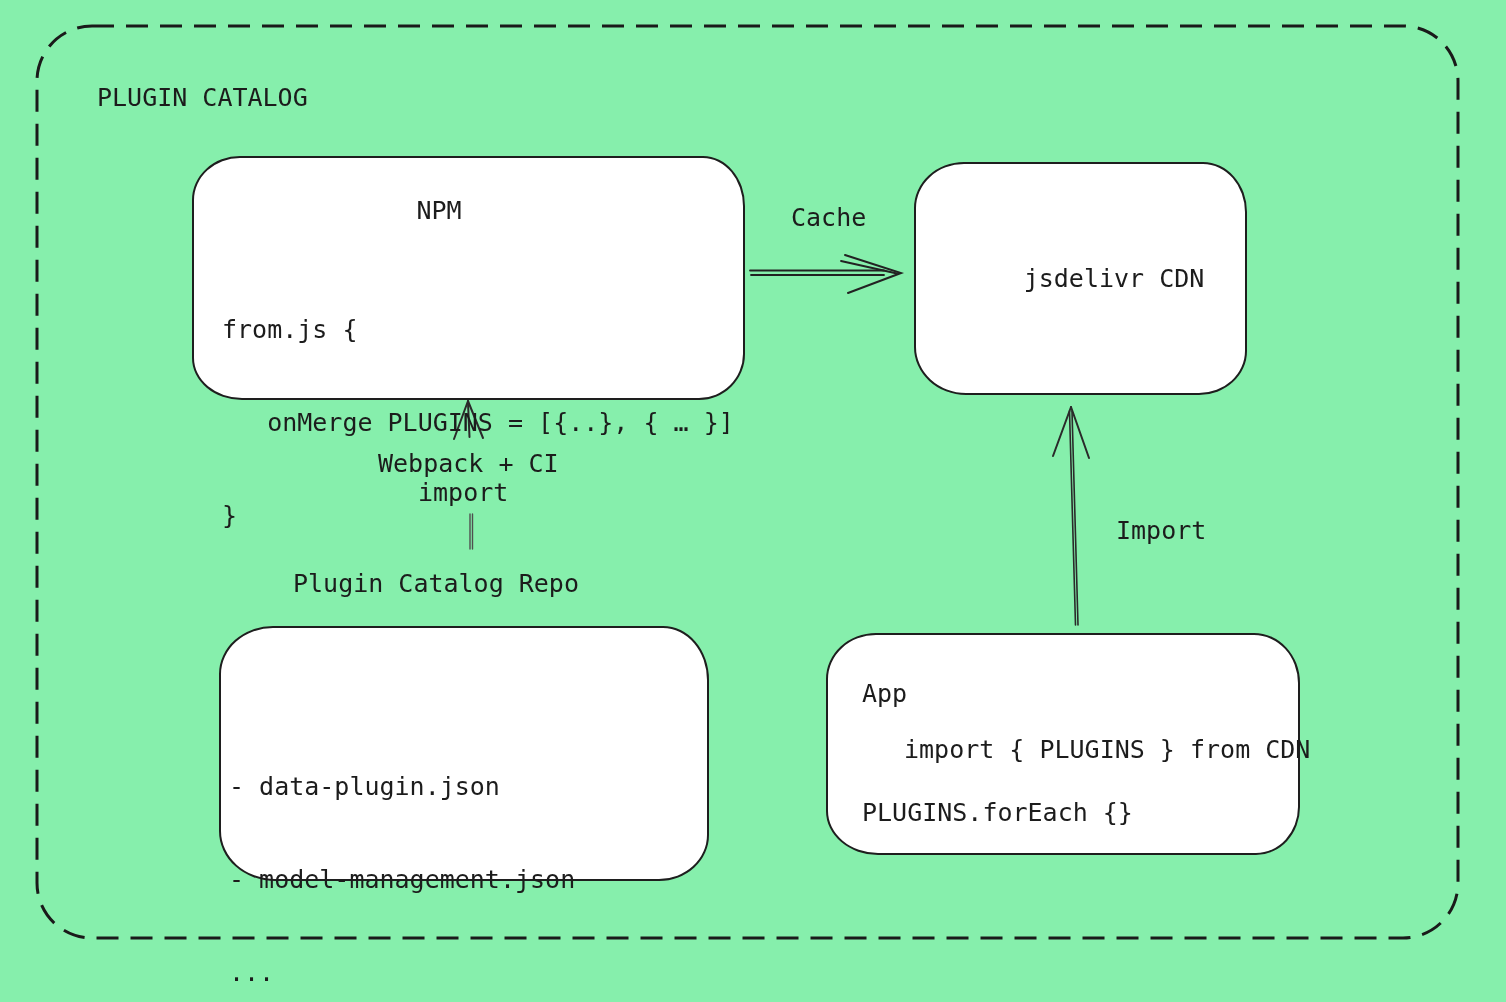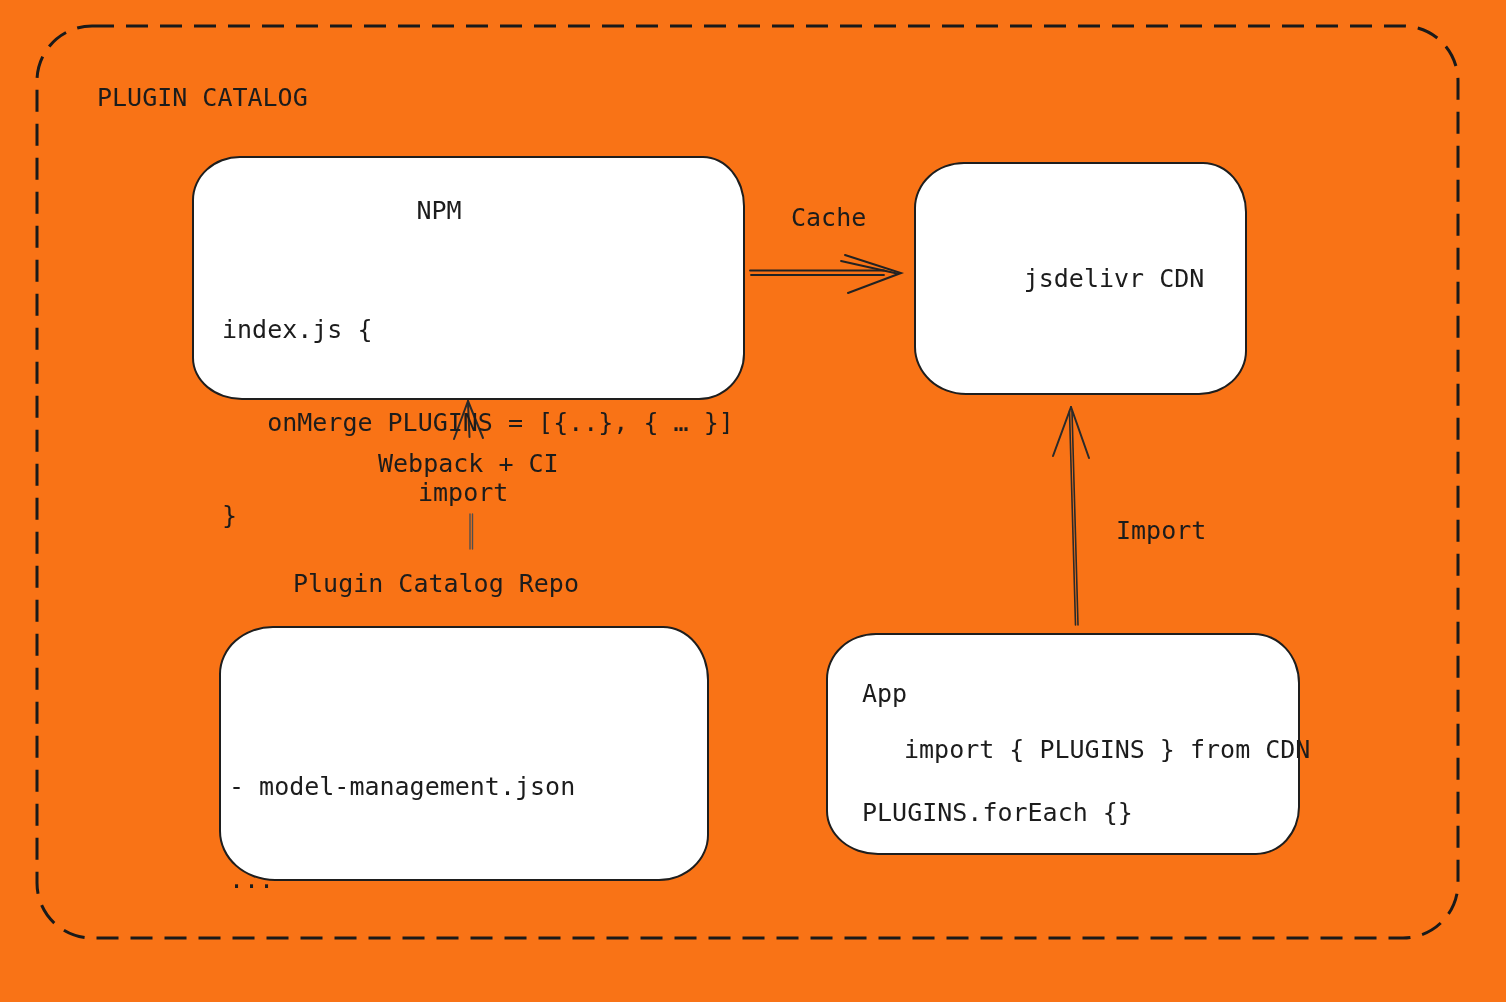--- a/index.html
+++ b/index.html
@@ -1,19 +1,19 @@
 <!DOCTYPE html>
 <html><head>
 <meta charset="utf-8">
 <style>
   html,body { margin:0; padding:0; background:#ffffff; }
   #canvas {
     position:relative;
     width:1506px; height:1002px;
-    background:#f97316;
+    background:#86efac;
     font-family:"DejaVu Sans Mono","Liberation Mono",monospace;
     color:#1c1c1c;
     overflow:hidden;
   }
   .txt {
     position:absolute;
     font-size:25px;
     line-height:1.2;
     white-space:pre;
     color:#1c1c1c;
@@ -81,36 +81,37 @@
       <path d="M1071 407 L1053 456" stroke-width="2"></path>
       <path d="M1071 407 L1089 458" stroke-width="2"></path>
     </g>
   </svg>
 
   <div class="txt" id="page-title">PLUGIN CATALOG</div>
 
   <div class="box" id="npm-box"></div>
   <div class="txt" id="npm-title">NPM</div>
   <div class="txt code-block" id="npm-code">
-    <div class="line">index.js {</div>
+    <div class="line">from.js {</div>
     <div class="line">   onMerge PLUGINS = [{..}, { … }]</div>
     <div class="line">}</div>
   </div>
 
   <div class="txt" id="cache-label">Cache</div>
 
   <div class="box" id="cdn-box"></div>
   <div class="txt" id="cdn-label">jsdelivr CDN</div>
 
   <div class="txt" id="build-label-1">Webpack + CI</div>
   <div class="txt" id="build-label-2">import</div>
 
   <div class="txt" id="repo-label">Plugin Catalog Repo</div>
   <div class="box" id="repo-box"></div>
   <div class="txt code-block" id="repo-files">
+    <div class="line">- data-plugin.json</div>
     <div class="line">- model-management.json</div>
     <div class="line">...</div>
   </div>
 
   <div class="box" id="app-box"></div>
   <div class="txt" id="app-title">App</div>
   <div class="txt" id="app-code-1">import { PLUGINS } from CDN</div>
   <div class="txt" id="app-code-2">PLUGINS.forEach {}</div>
 
   <div class="txt" id="import-label">Import</div>

